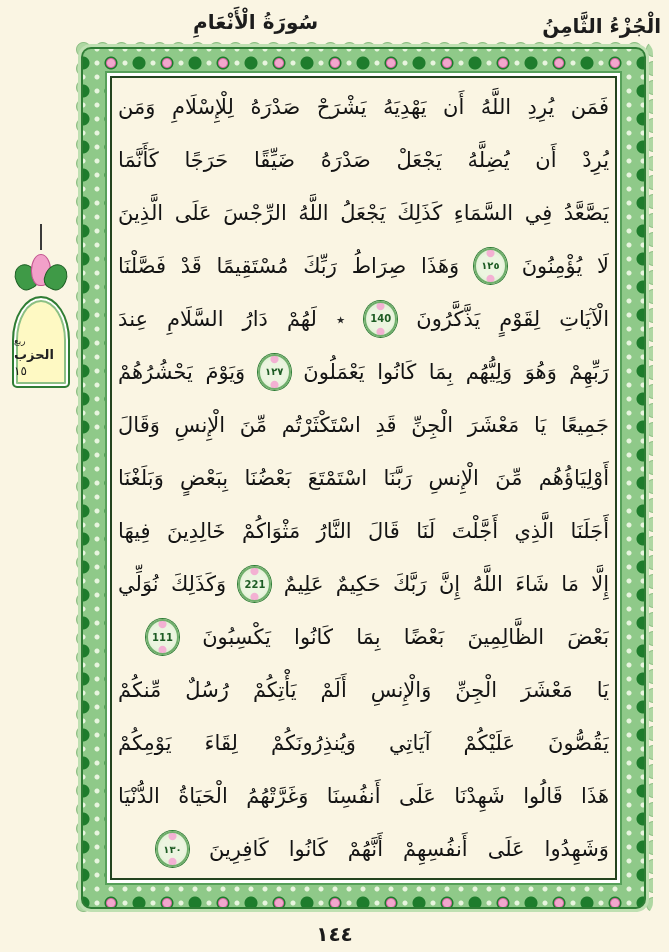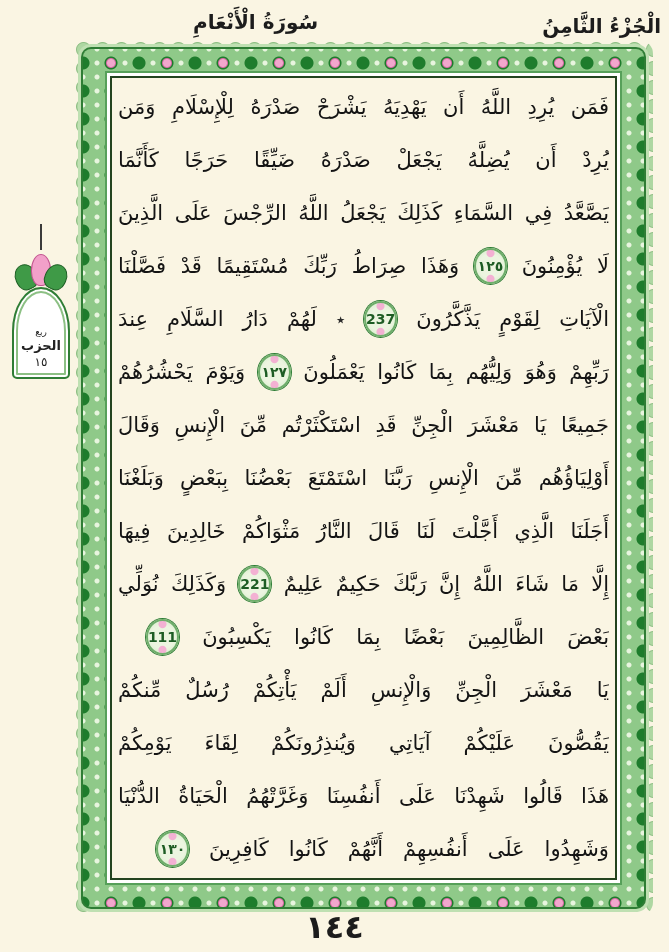--- a/index.html
+++ b/index.html
@@ -69,28 +69,28 @@
     height: 30px;
     background: #f2a0c9;
     border: 1px solid #c2548f;
     border-radius: 50% 50% 45% 45%;
   }
   .hizb-dome {
     position: relative;
     z-index: 1;
     width: 58px;
     height: 92px;
-    margin: 3px auto;
-    background: #ffffff;
+    margin: 12px auto;
+    background: #fef9c3;
     border: 2px solid #2f7d35;
     border-radius: 29px 29px 5px 5px / 44px 44px 5px 5px;
     box-shadow: inset 0 0 0 2px #ffffff, inset 0 0 0 4px #8cc084;
     display: flex;
     flex-direction: column;
-    align-items: center;
+    align-items: flex-start;
     justify-content: flex-end;
     padding-bottom: 8px;
     box-sizing: border-box;
     color: #222;
   }
   .hizb-rub  { font-size: 9px;  line-height: 10px; }
   .hizb-word { font-size: 13px; font-weight: bold; line-height: 18px; }
   .hizb-num  { font-size: 12px; font-weight: normal; line-height: 14px; }
 
   
@@ -164,38 +164,38 @@
     width: 29px;
     height: 32px;
     flex: 0 0 auto;
     border-radius: 50%;
     background:
       radial-gradient(circle at 50% 10%, #f3b1d3 0 3.5px, transparent 4.5px),
       radial-gradient(circle at 50% 90%, #f3b1d3 0 3.5px, transparent 4.5px),
       radial-gradient(circle, #ecf5e0 55%, #cde7c2 100%);
     border: 2px solid #6fae6b;
     box-shadow: 0 0 0 1px #2e7d36;
-    font-size: 14px;
+    font-size: 10px;
     font-weight: bold;
     color: #1d5c24;
   }
   .rub-star {
     font-size: 17px;
     color: #2b2b2b;
     flex: 0 0 auto;
   }
 
   
   .page-number {
     position: absolute;
     bottom: 6px;
     left: 0;
     width: 100%;
     text-align: center;
-    font-size: 32px;
+    font-size: 20px;
     font-weight: bold;
     letter-spacing: 5px;
     color: #1c1c1c;
   }
 </style>
 </head>
 <body>
 
 <div class="page">
 
@@ -260,21 +260,21 @@
             <span class="w">صِرَاطُ</span>
             <span class="w">رَبِّكَ</span>
             <span class="w">مُسْتَقِيمًا</span>
             <span class="w">قَدْ</span>
             <span class="w">فَصَّلْنَا</span>
           </div>
           <div class="line">
             <span class="w">الْآيَاتِ</span>
             <span class="w">لِقَوْمٍ</span>
             <span class="w">يَذَّكَّرُونَ</span>
-            <span class="verse-marker">237</span>
+            <span class="verse-marker">140</span>
             <span class="rub-star">٭</span>
             <span class="w">لَهُمْ</span>
             <span class="w">دَارُ</span>
             <span class="w">السَّلَامِ</span>
             <span class="w">عِندَ</span>
           </div>
           <div class="line">
             <span class="w">رَبِّهِمْ</span>
             <span class="w">وَهُوَ</span>
             <span class="w">وَلِيُّهُم</span>

